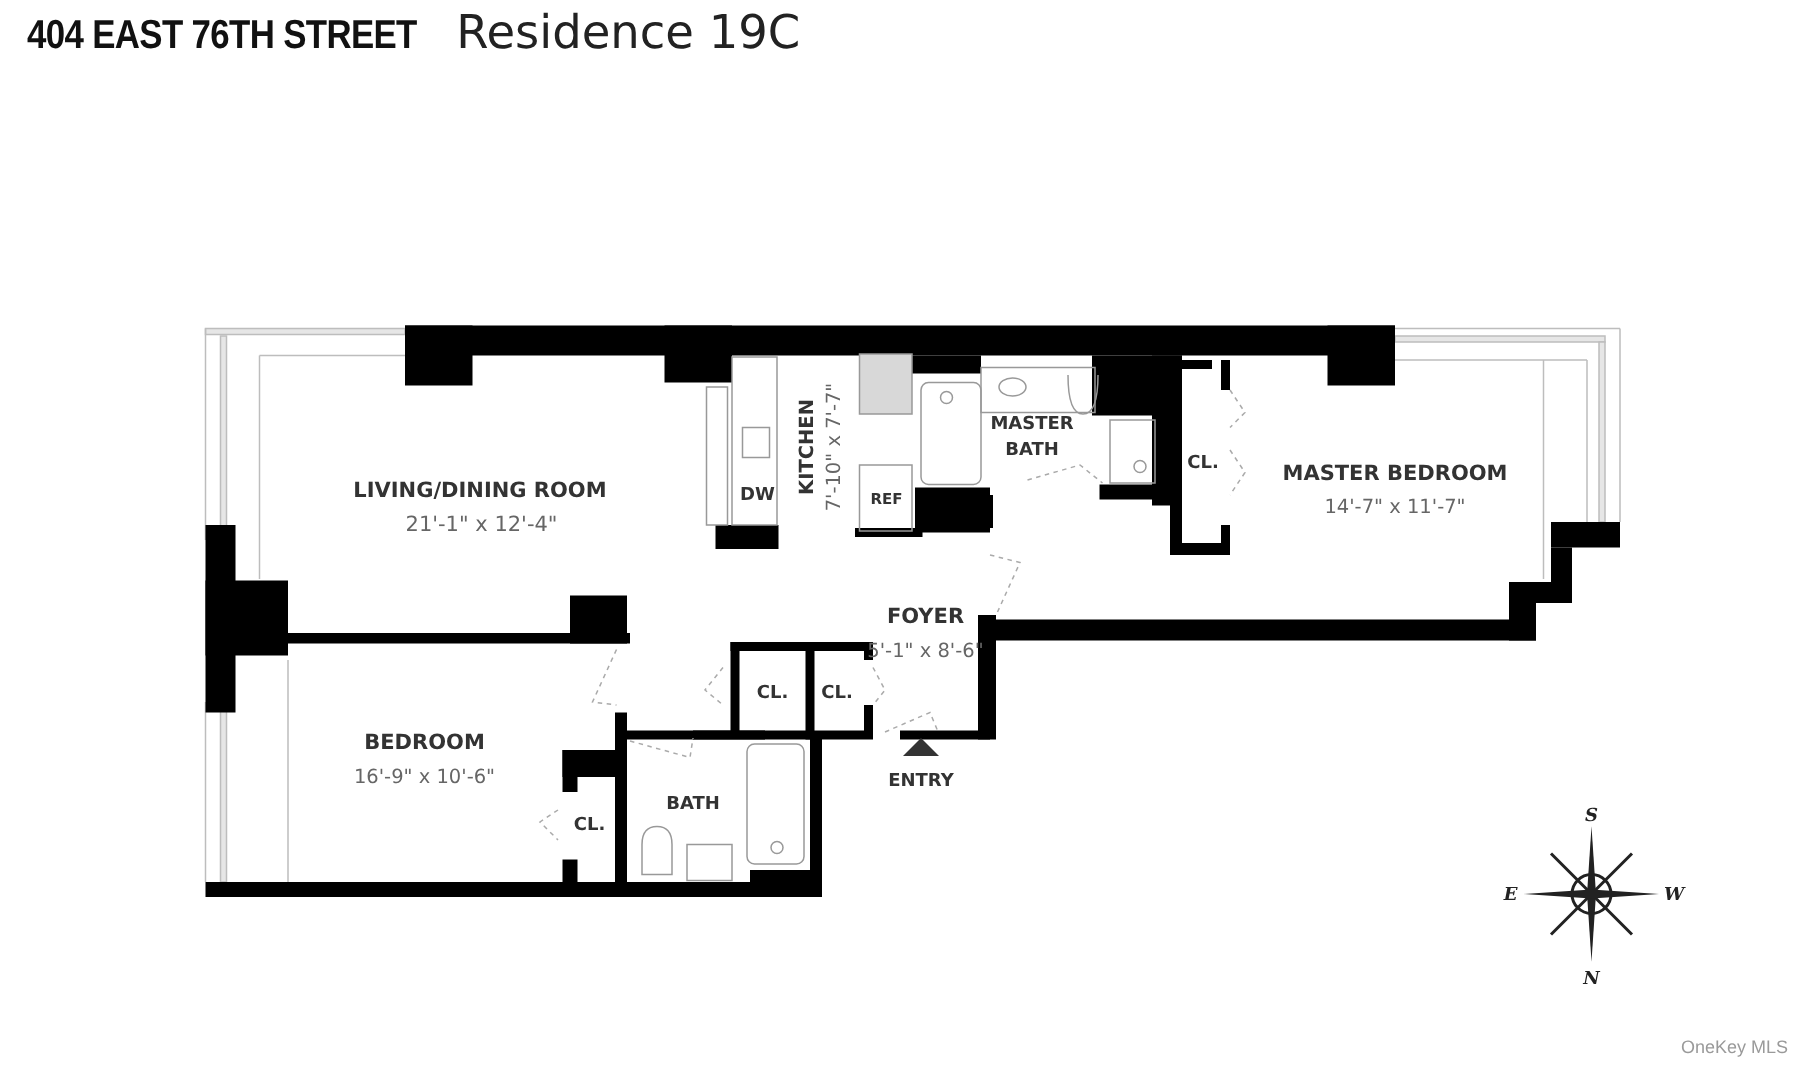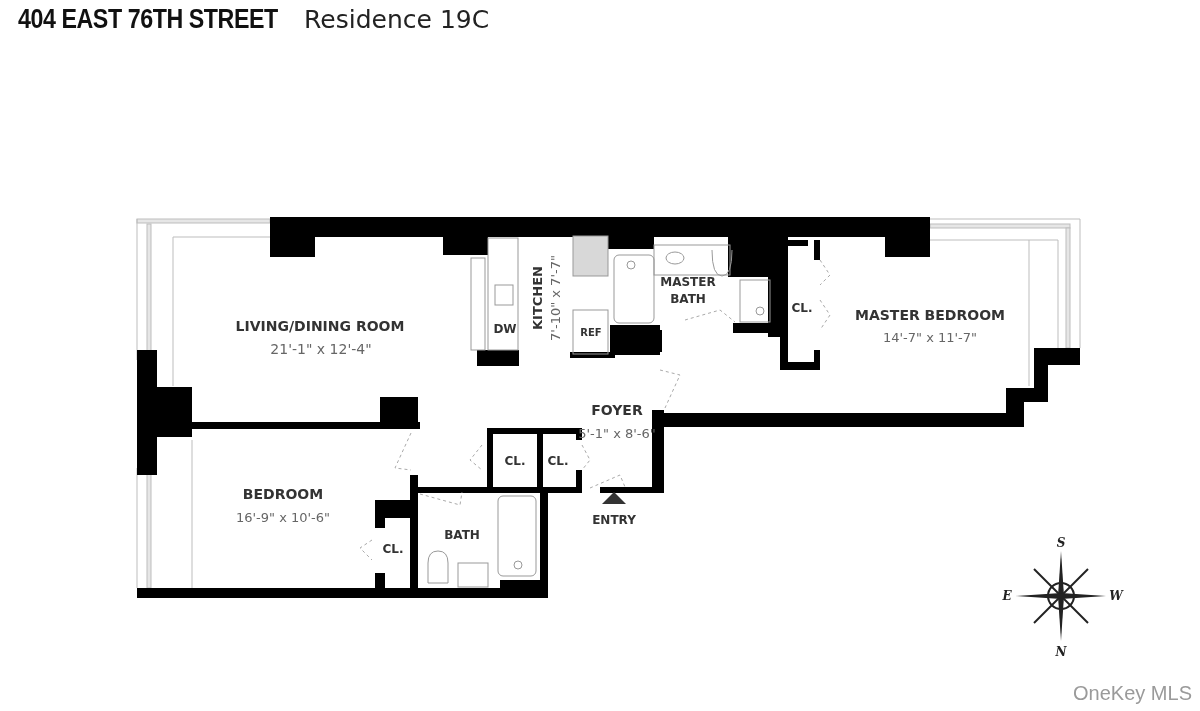--- a/index.html
+++ b/index.html
@@ -1,23 +1,23 @@
 <!DOCTYPE html>
 <html><head>
   <meta charset="utf-8">
   <style>
     html, body { margin: 0; padding: 0; background: #ffffff; }
     body { width: 1200px; height: 711px; position: relative; overflow: hidden; font-family: "Liberation Sans", sans-serif; }
     .title-bar { position: absolute; left: 18px; top: 4px; height: 38px; display: flex; align-items: baseline; white-space: nowrap; gap: 10px; }
     .title-address { font-family: "Liberation Sans", sans-serif; font-weight: 700; font-size: 27px; letter-spacing: -0.5px; color: #111; transform: scaleX(0.86); transform-origin: left center; display: inline-block; margin-right: -34px; }
-    .title-unit { font-family: "DejaVu Sans", sans-serif; font-size: 25px; color: #222; margin-left: 8px; }
+    .title-unit { font-family: "DejaVu Sans", sans-serif; font-size: 31px; color: #222; margin-left: 8px; }
     svg.plan { position: absolute; left: 0; top: 0; }
     .room-label { font-family: "DejaVu Sans", sans-serif; font-weight: 700; fill: #333; }
     .room-dim { font-family: "DejaVu Sans", sans-serif; fill: #666; }
-    .watermark { position: absolute; right: 8px; bottom: 6px; font-family: "Liberation Sans", sans-serif; font-size: 20px; color: #9a9a9a; }
+    .watermark { position: absolute; right: 8px; bottom: 6px; font-family: "Liberation Sans", sans-serif; font-size: 12px; color: #9a9a9a; }
   </style>
 </head>
 <body>
 
 <div class="title-bar">
   <span class="title-address">404 EAST 76TH STREET</span>
   <span class="title-unit">Residence 19C</span>
 </div>
 
 <svg class="plan" width="1200" height="711" viewBox="0 0 1200 711">

